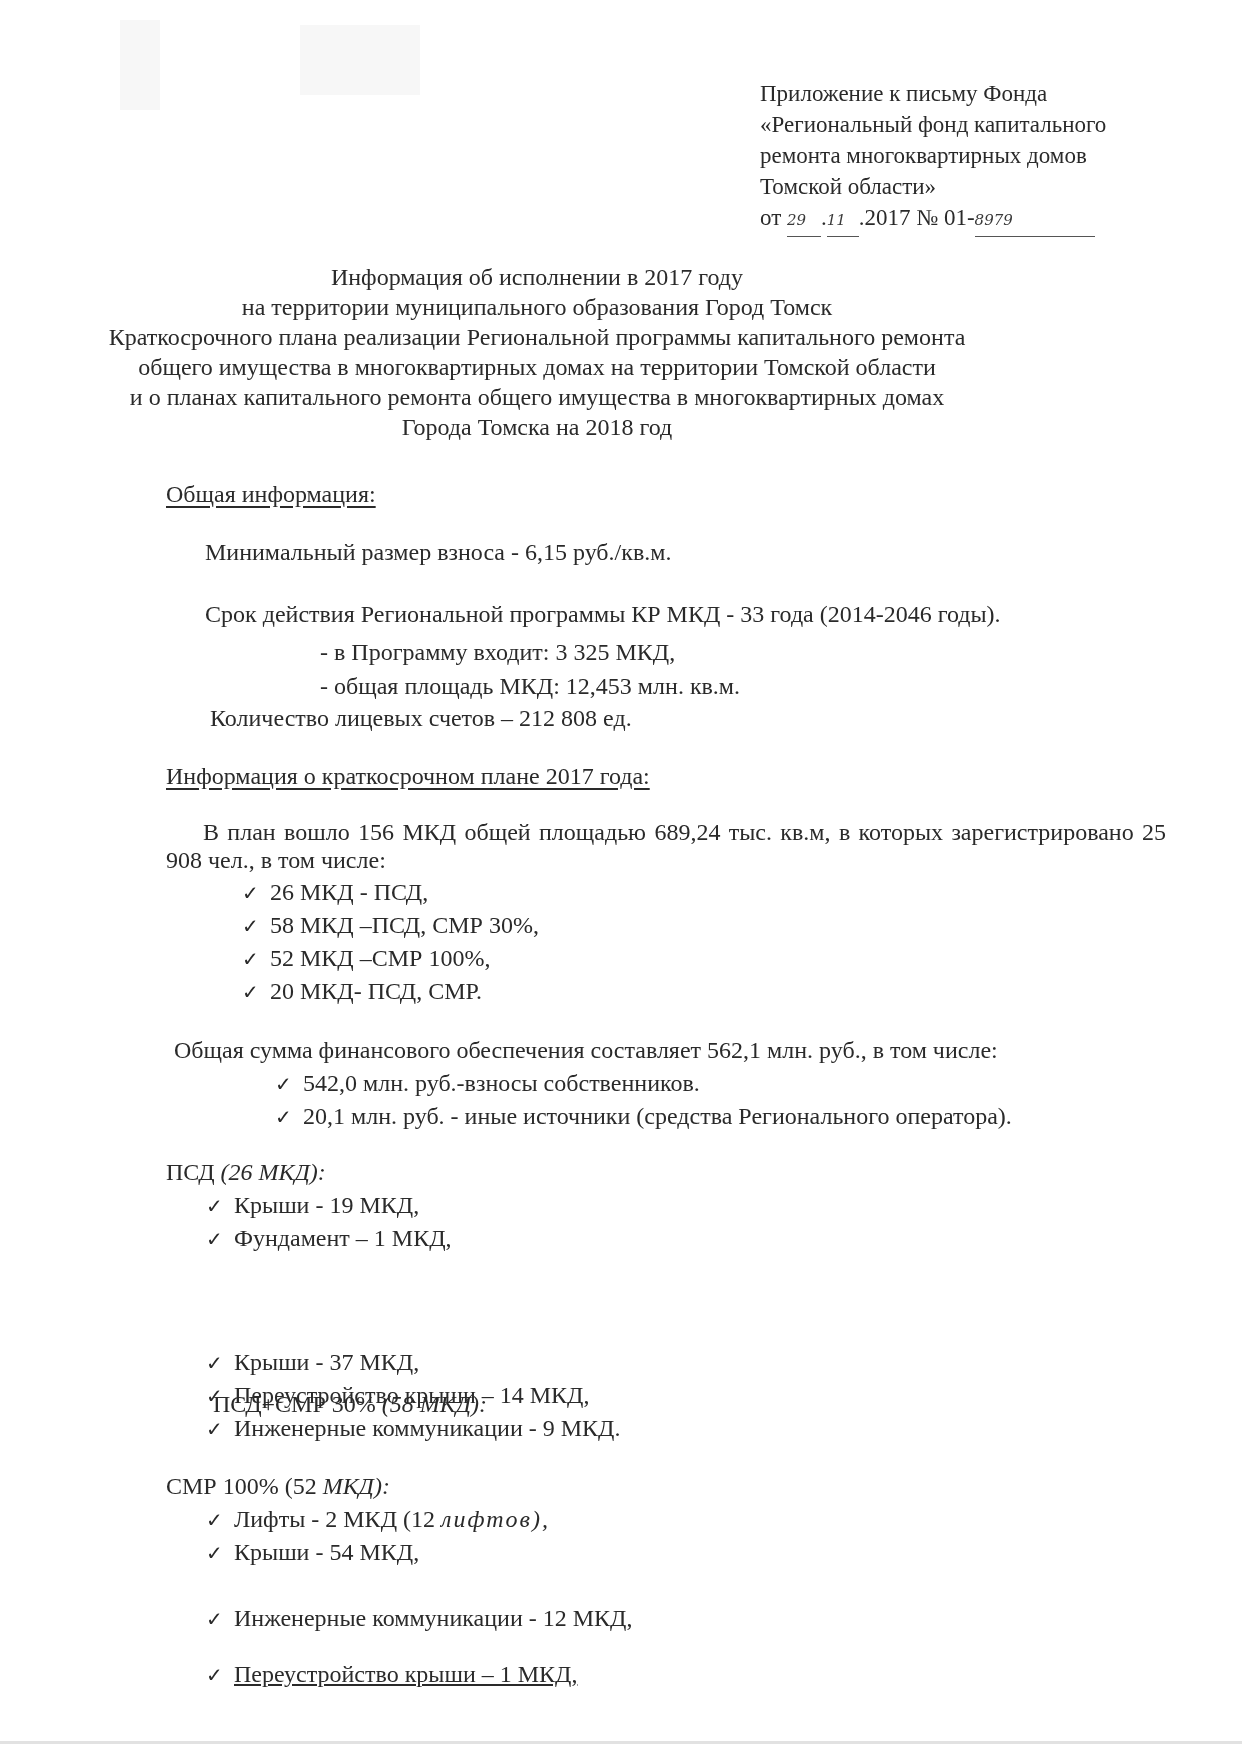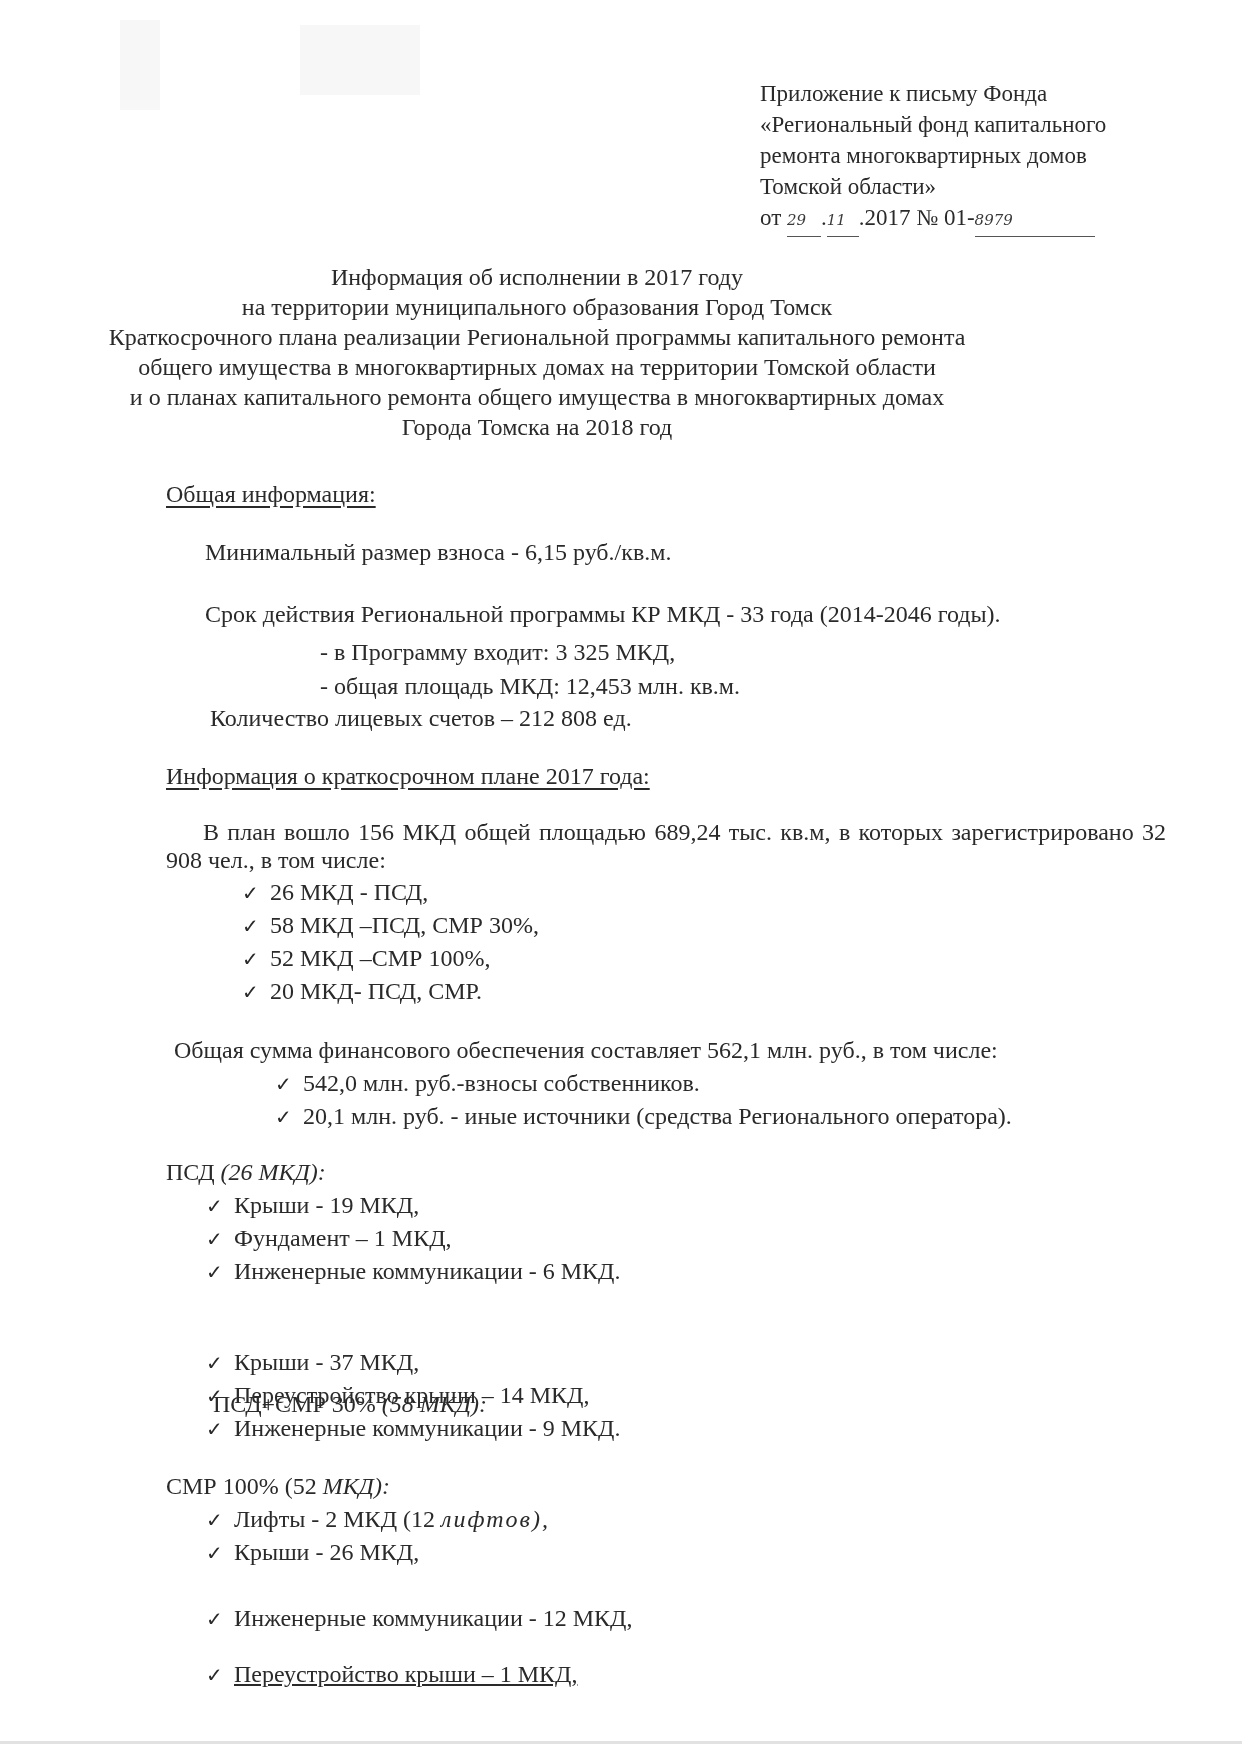--- a/index.html
+++ b/index.html
@@ -51,40 +51,39 @@
   </div>
 
   <div class="abs t sec" style="left:166px;top:480px;">Общая информация:</div>
   <div class="abs t" style="left:205px;top:538px;">Минимальный размер взноса - 6,15 руб./кв.м.</div>
   <div class="abs t" style="left:205px;top:600px;">Срок действия Региональной программы КР МКД - 33 года (2014-2046 годы).</div>
   <div class="abs t" style="left:320px;top:638px;">- в Программу входит: 3 325 МКД,</div>
   <div class="abs t" style="left:320px;top:672px;">- общая площадь МКД: 12,453 млн. кв.м.</div>
   <div class="abs t" style="left:210px;top:704px;">Количество лицевых счетов – 212 808 ед.</div>
 
   <div class="abs t sec" style="left:166px;top:762px;text-align:center;"><span>Информация о краткосрочном плане 2017 года:</span></div>
-  <div class="abs t just" style="top:818px;text-indent:37px;">В план вошло 156 МКД общей площадью 689,24 тыс. кв.м, в которых зарегистрировано 32 908 чел., в том числе:</div>
+  <div class="abs t just" style="top:818px;text-indent:37px;">В план вошло 156 МКД общей площадью 689,24 тыс. кв.м, в которых зарегистрировано 25 908 чел., в том числе:</div>
   <div class="abs t" style="left:242px;top:878px;"><span class="check">✓</span><span>26 МКД - ПСД,</span></div>
   <div class="abs t" style="left:242px;top:911px;"><span class="check">✓</span><span>58 МКД –ПСД, СМР 30%,</span></div>
   <div class="abs t" style="left:242px;top:944px;"><span class="check">✓</span><span>52 МКД –СМР 100%,</span></div>
   <div class="abs t" style="left:242px;top:977px;"><span class="check">✓</span><span>20 МКД- ПСД, СМР.</span></div>
 
   <div class="abs t" style="left:174px;top:1036px;">Общая сумма финансового обеспечения составляет 562,1 млн. руб., в том числе:</div>
   <div class="abs t" style="left:275px;top:1069px;"><span class="check">✓</span><span>542,0 млн. руб.-взносы собственников.</span></div>
   <div class="abs t" style="left:275px;top:1102px;"><span class="check">✓</span><span>20,1 млн. руб. - иные источники (средства Регионального оператора).</span></div>
 
   <div class="abs t" style="left:166px;top:1158px;"><span>ПСД</span> <span class="it">(26 МКД):</span></div>
   <div class="abs t" style="left:206px;top:1191px;"><span class="check">✓</span><span>Крыши - 19 МКД,</span></div>
   <div class="abs t" style="left:206px;top:1224px;"><span class="check">✓</span><span>Фундамент – 1 МКД,</span></div>
-  <div class="abs t" style="left:206px;top:1257px;"><span class="check">✓</span><span>Инженерные коммуникации - 6 МКД.</span></div>
 
   <div class="abs t" style="left:166px;top:1390px;margin-left:47px;"><span>ПСД+СМР 30%</span> <span class="it">(58 МКД):</span></div>
   <div class="abs t" style="left:206px;top:1348px;"><span class="check">✓</span><span>Крыши - 37 МКД,</span></div>
   <div class="abs t" style="left:206px;top:1381px;"><span class="check">✓</span><span>Переустройство крыши – 14 МКД,</span></div>
   <div class="abs t" style="left:206px;top:1414px;"><span class="check">✓</span><span>Инженерные коммуникации - 9 МКД.</span></div>
 
   <div class="abs t" style="left:166px;top:1472px;"><span>СМР 100% (52</span> <span class="it">МКД):</span></div>
   <div class="abs t" style="left:206px;top:1505px;"><span class="check">✓</span><span>Лифты - 2 МКД (12</span> <span class="it" style="letter-spacing:2px;">лифтов),</span></div>
-  <div class="abs t" style="left:206px;top:1538px;"><span class="check">✓</span><span>Крыши - 26 МКД,</span></div>
+  <div class="abs t" style="left:206px;top:1538px;"><span class="check">✓</span><span>Крыши - 54 МКД,</span></div>
   <div class="abs t" style="left:206px;top:1660px;text-decoration:underline;"><span class="check">✓</span><span>Переустройство крыши – 1 МКД,</span></div>
   <div class="abs t" style="left:206px;top:1604px;"><span class="check">✓</span><span>Инженерные коммуникации - 12 МКД,</span></div>
 
   <div class="bottom-rule"></div>
 </div>
 
 </body></html>

